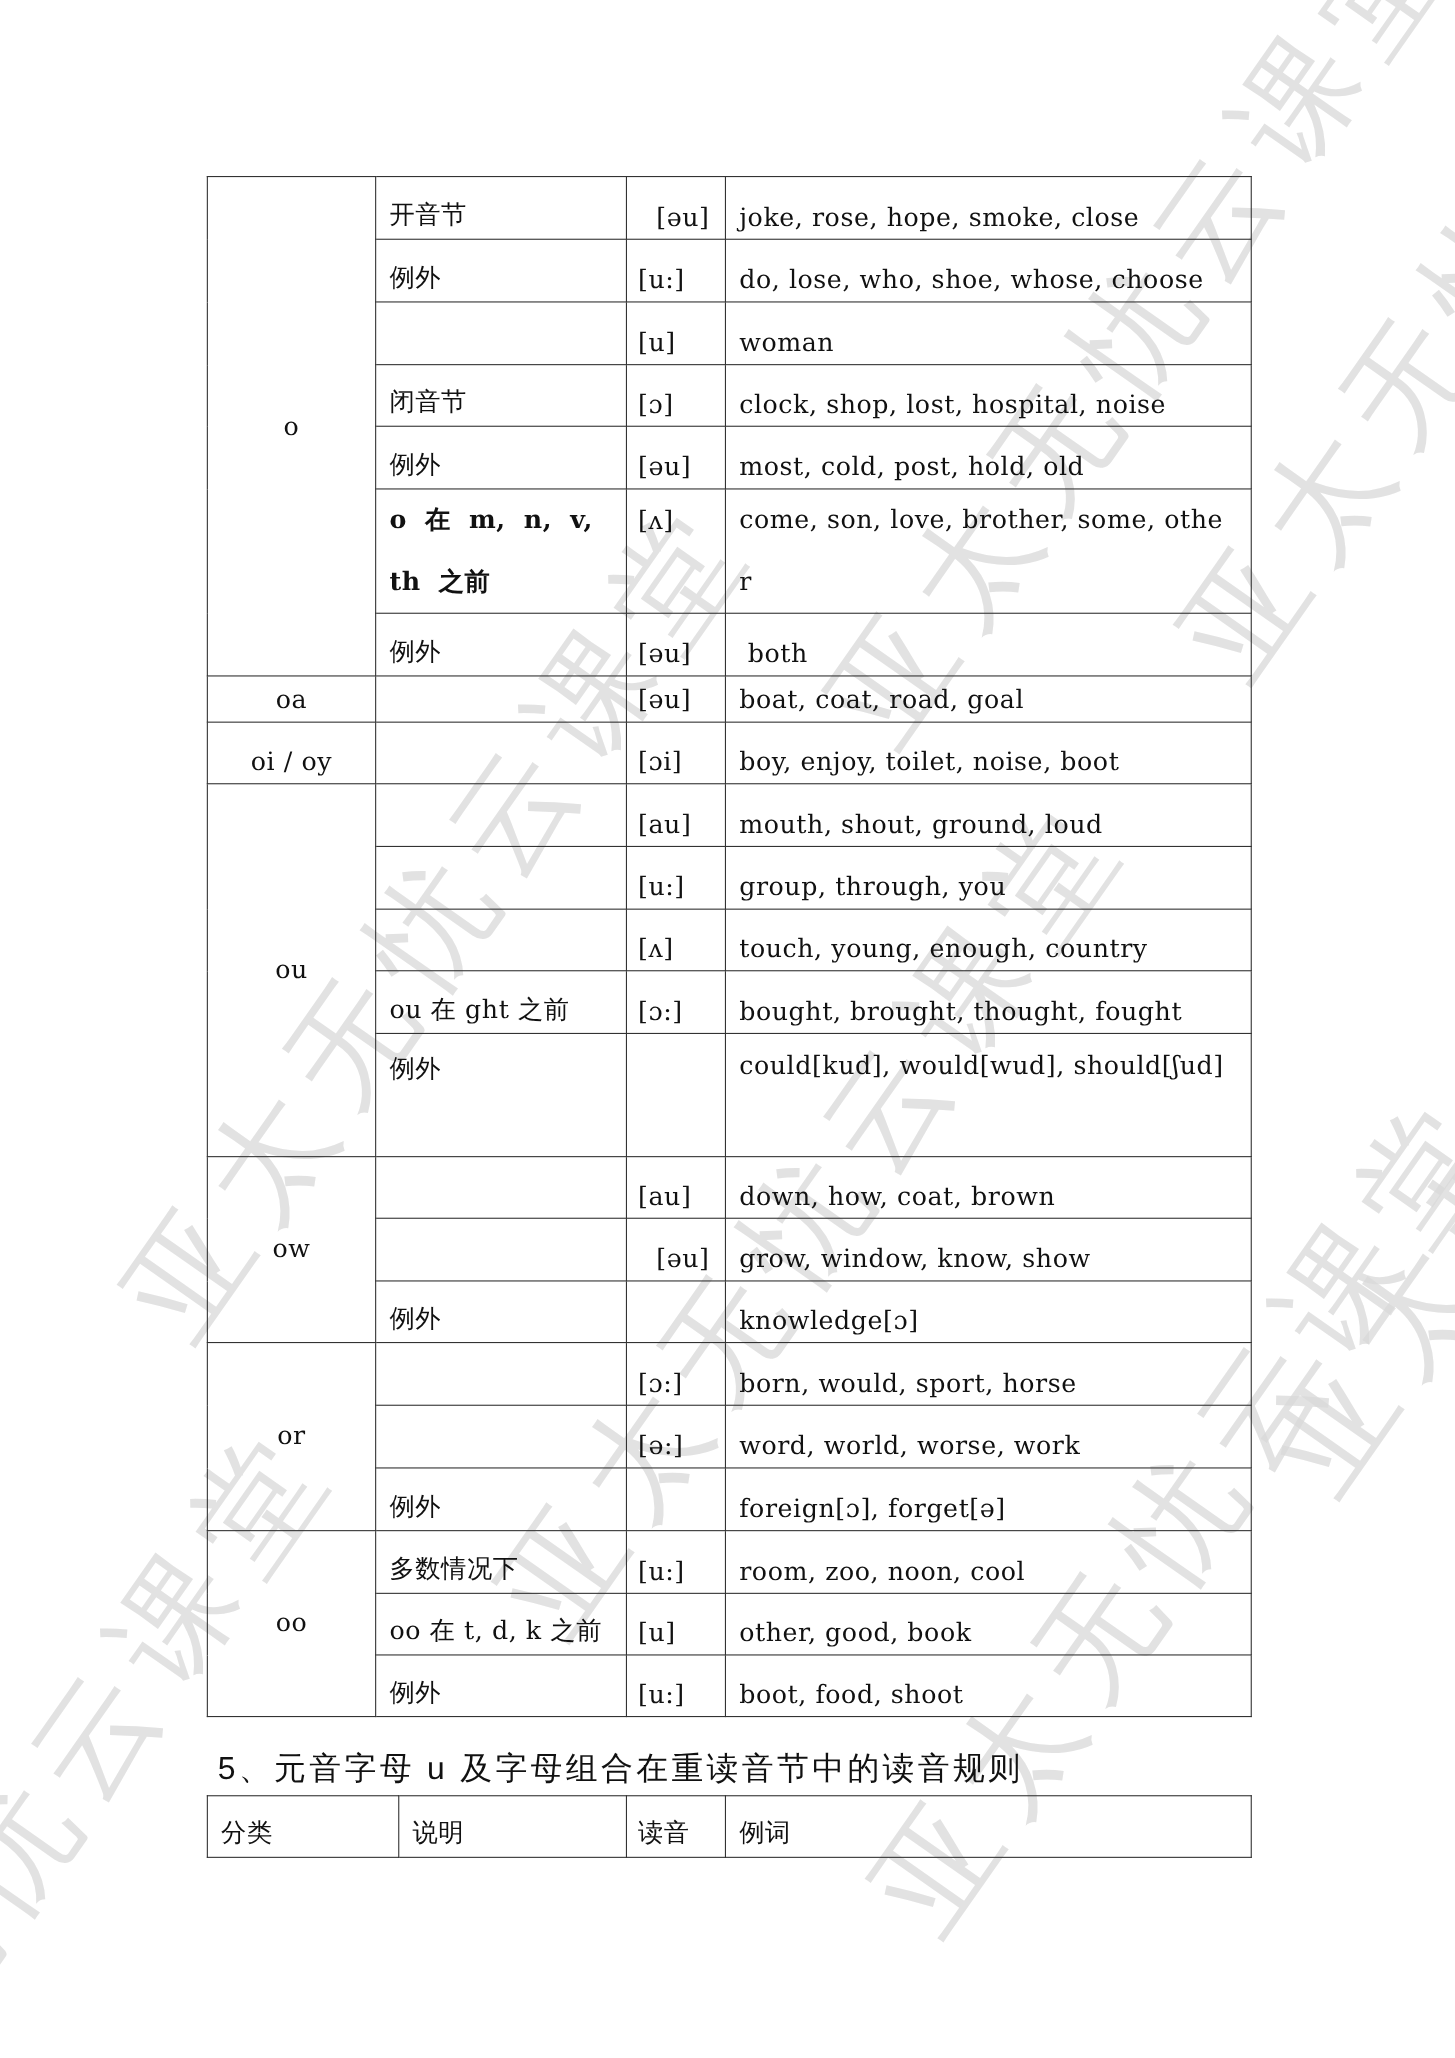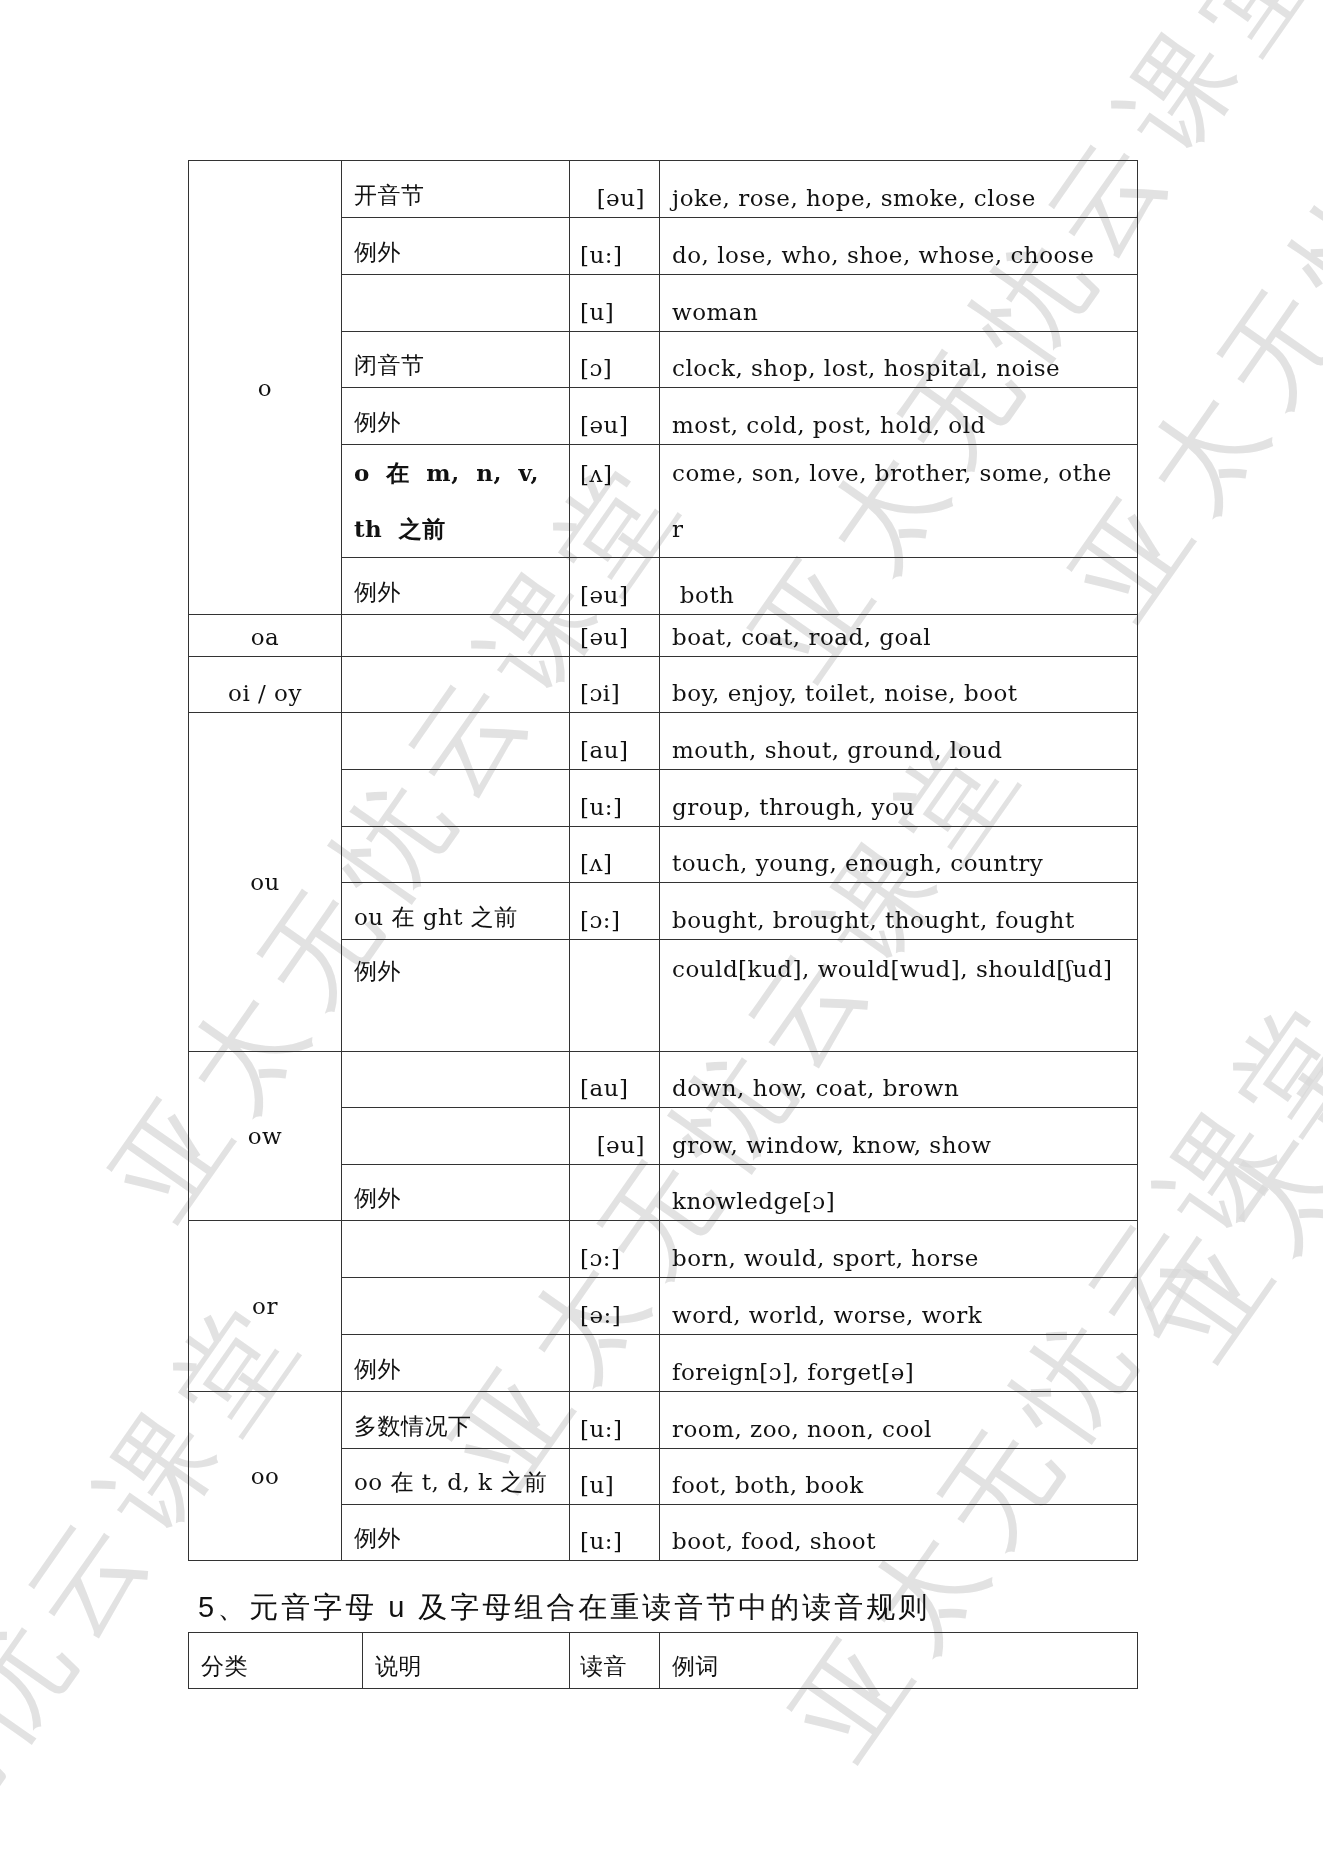--- a/index.html
+++ b/index.html
@@ -167,21 +167,21 @@
 
     <tr style="height:57px">
       <td class="cat" rowspan="3">oo</td>
       <td>多数情况下</td>
       <td class="ph">[u:]</td>
       <td>room, zoo, noon, cool</td>
     </tr>
     <tr style="height:56px">
       <td>oo 在 t, d, k 之前</td>
       <td class="ph">[u]</td>
-      <td>foot, both, book</td>
+      <td>other, good, book</td>
     </tr>
     <tr style="height:56px">
       <td>例外</td>
       <td class="ph">[u:]</td>
       <td>boot, food, shoot</td>
     </tr>
   </tbody>
 </table>
 
 <div class="heading">5、元音字母 u 及字母组合在重读音节中的读音规则</div>

